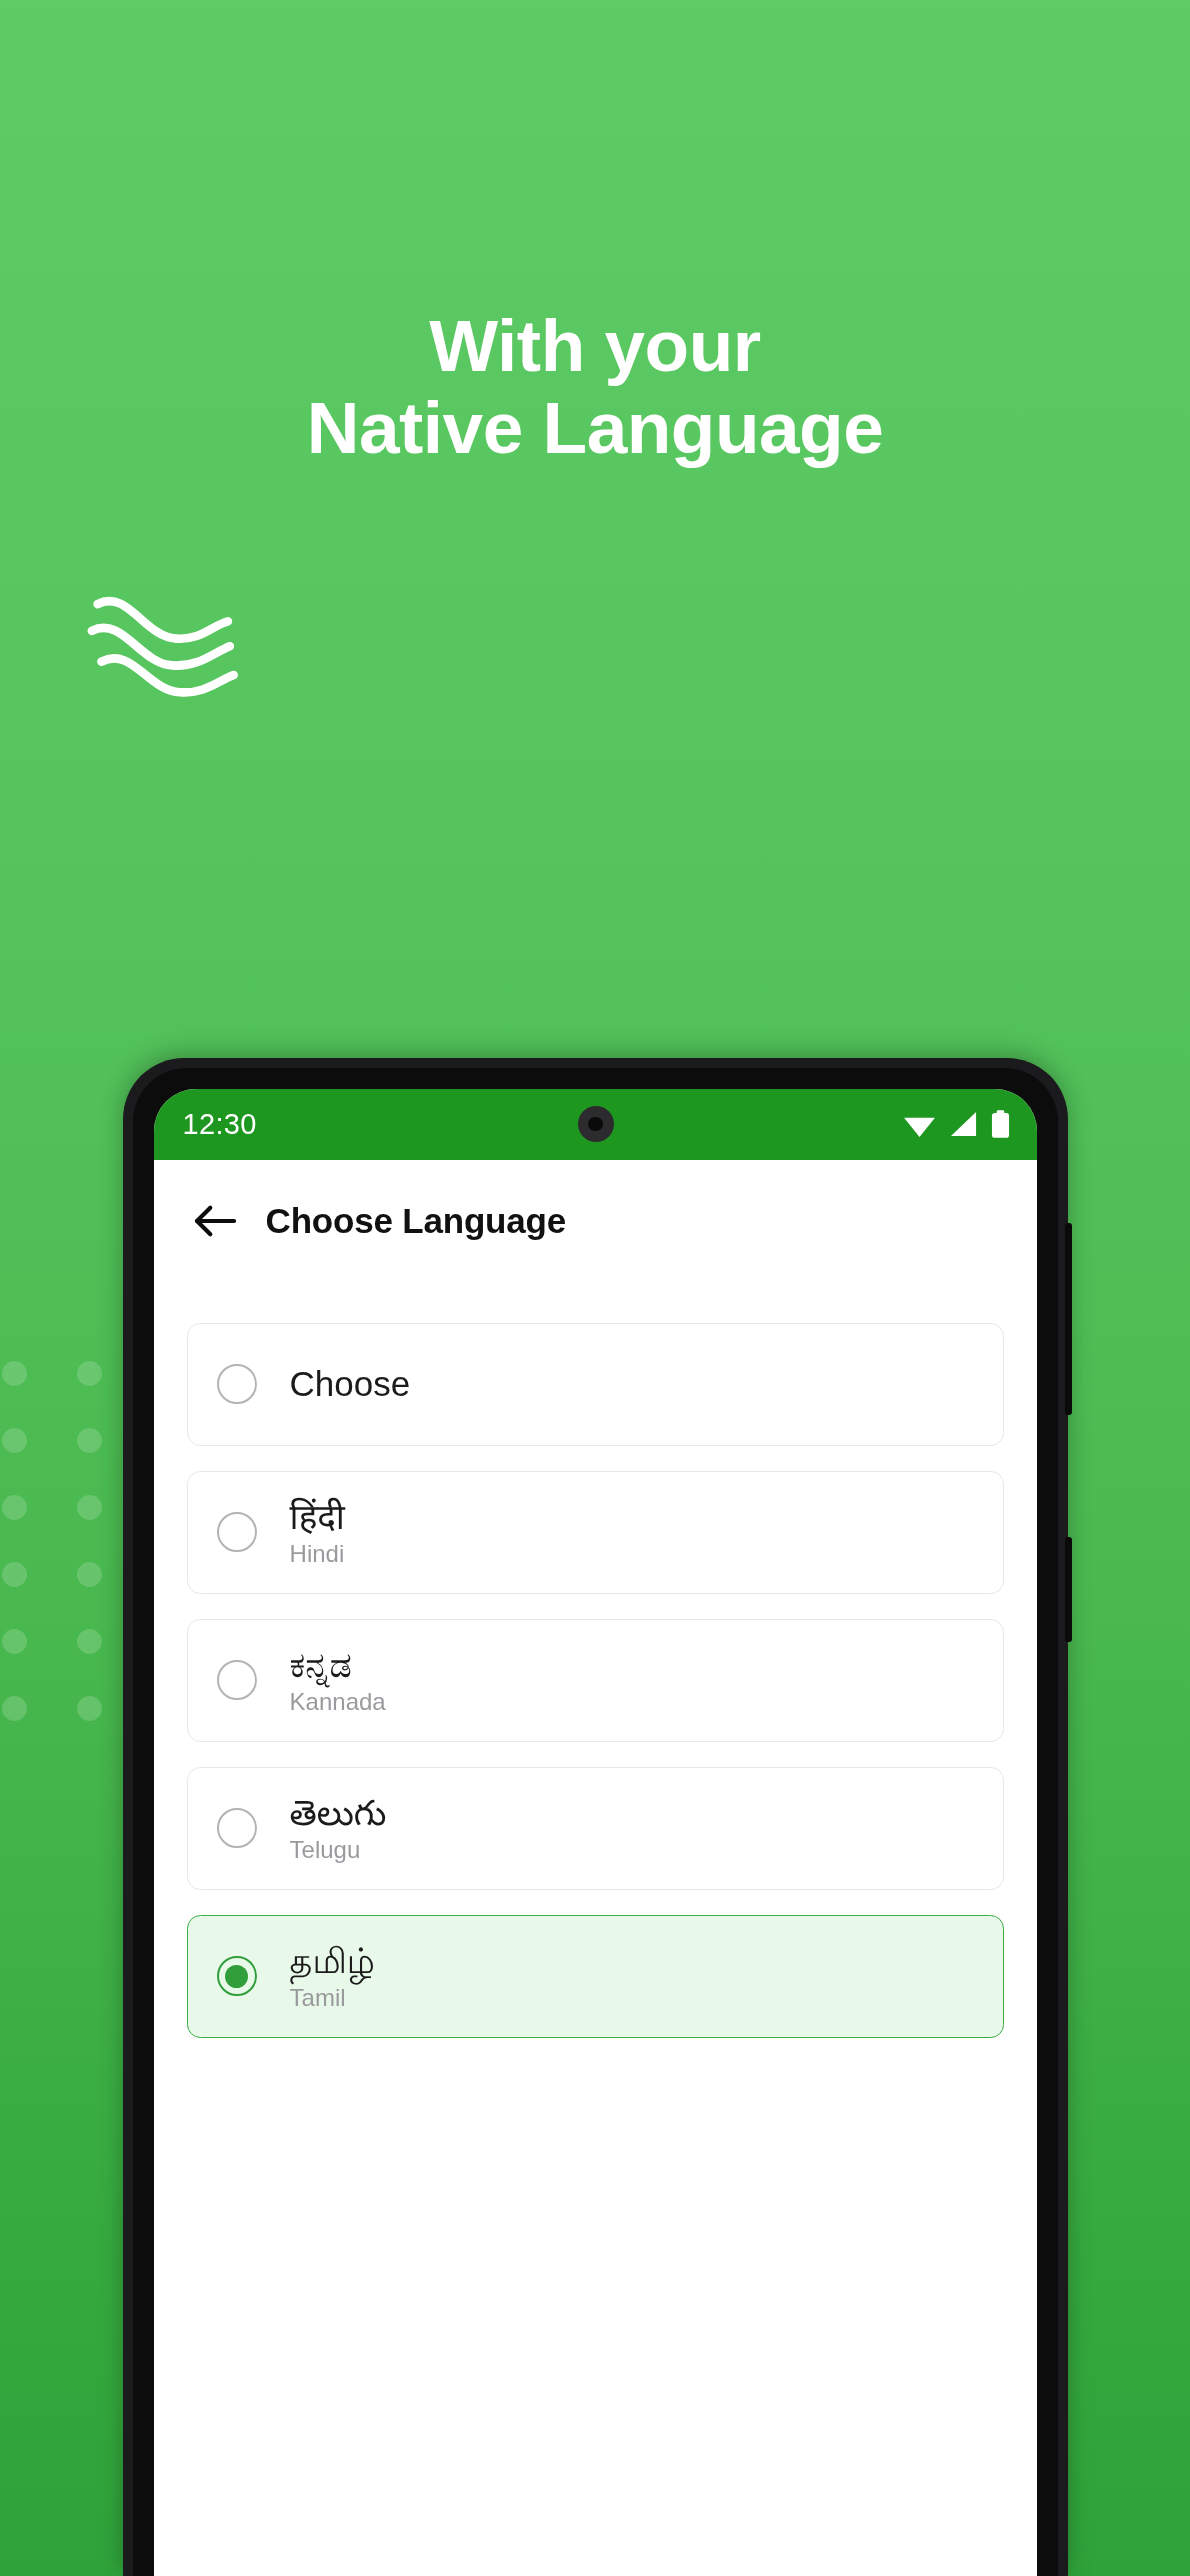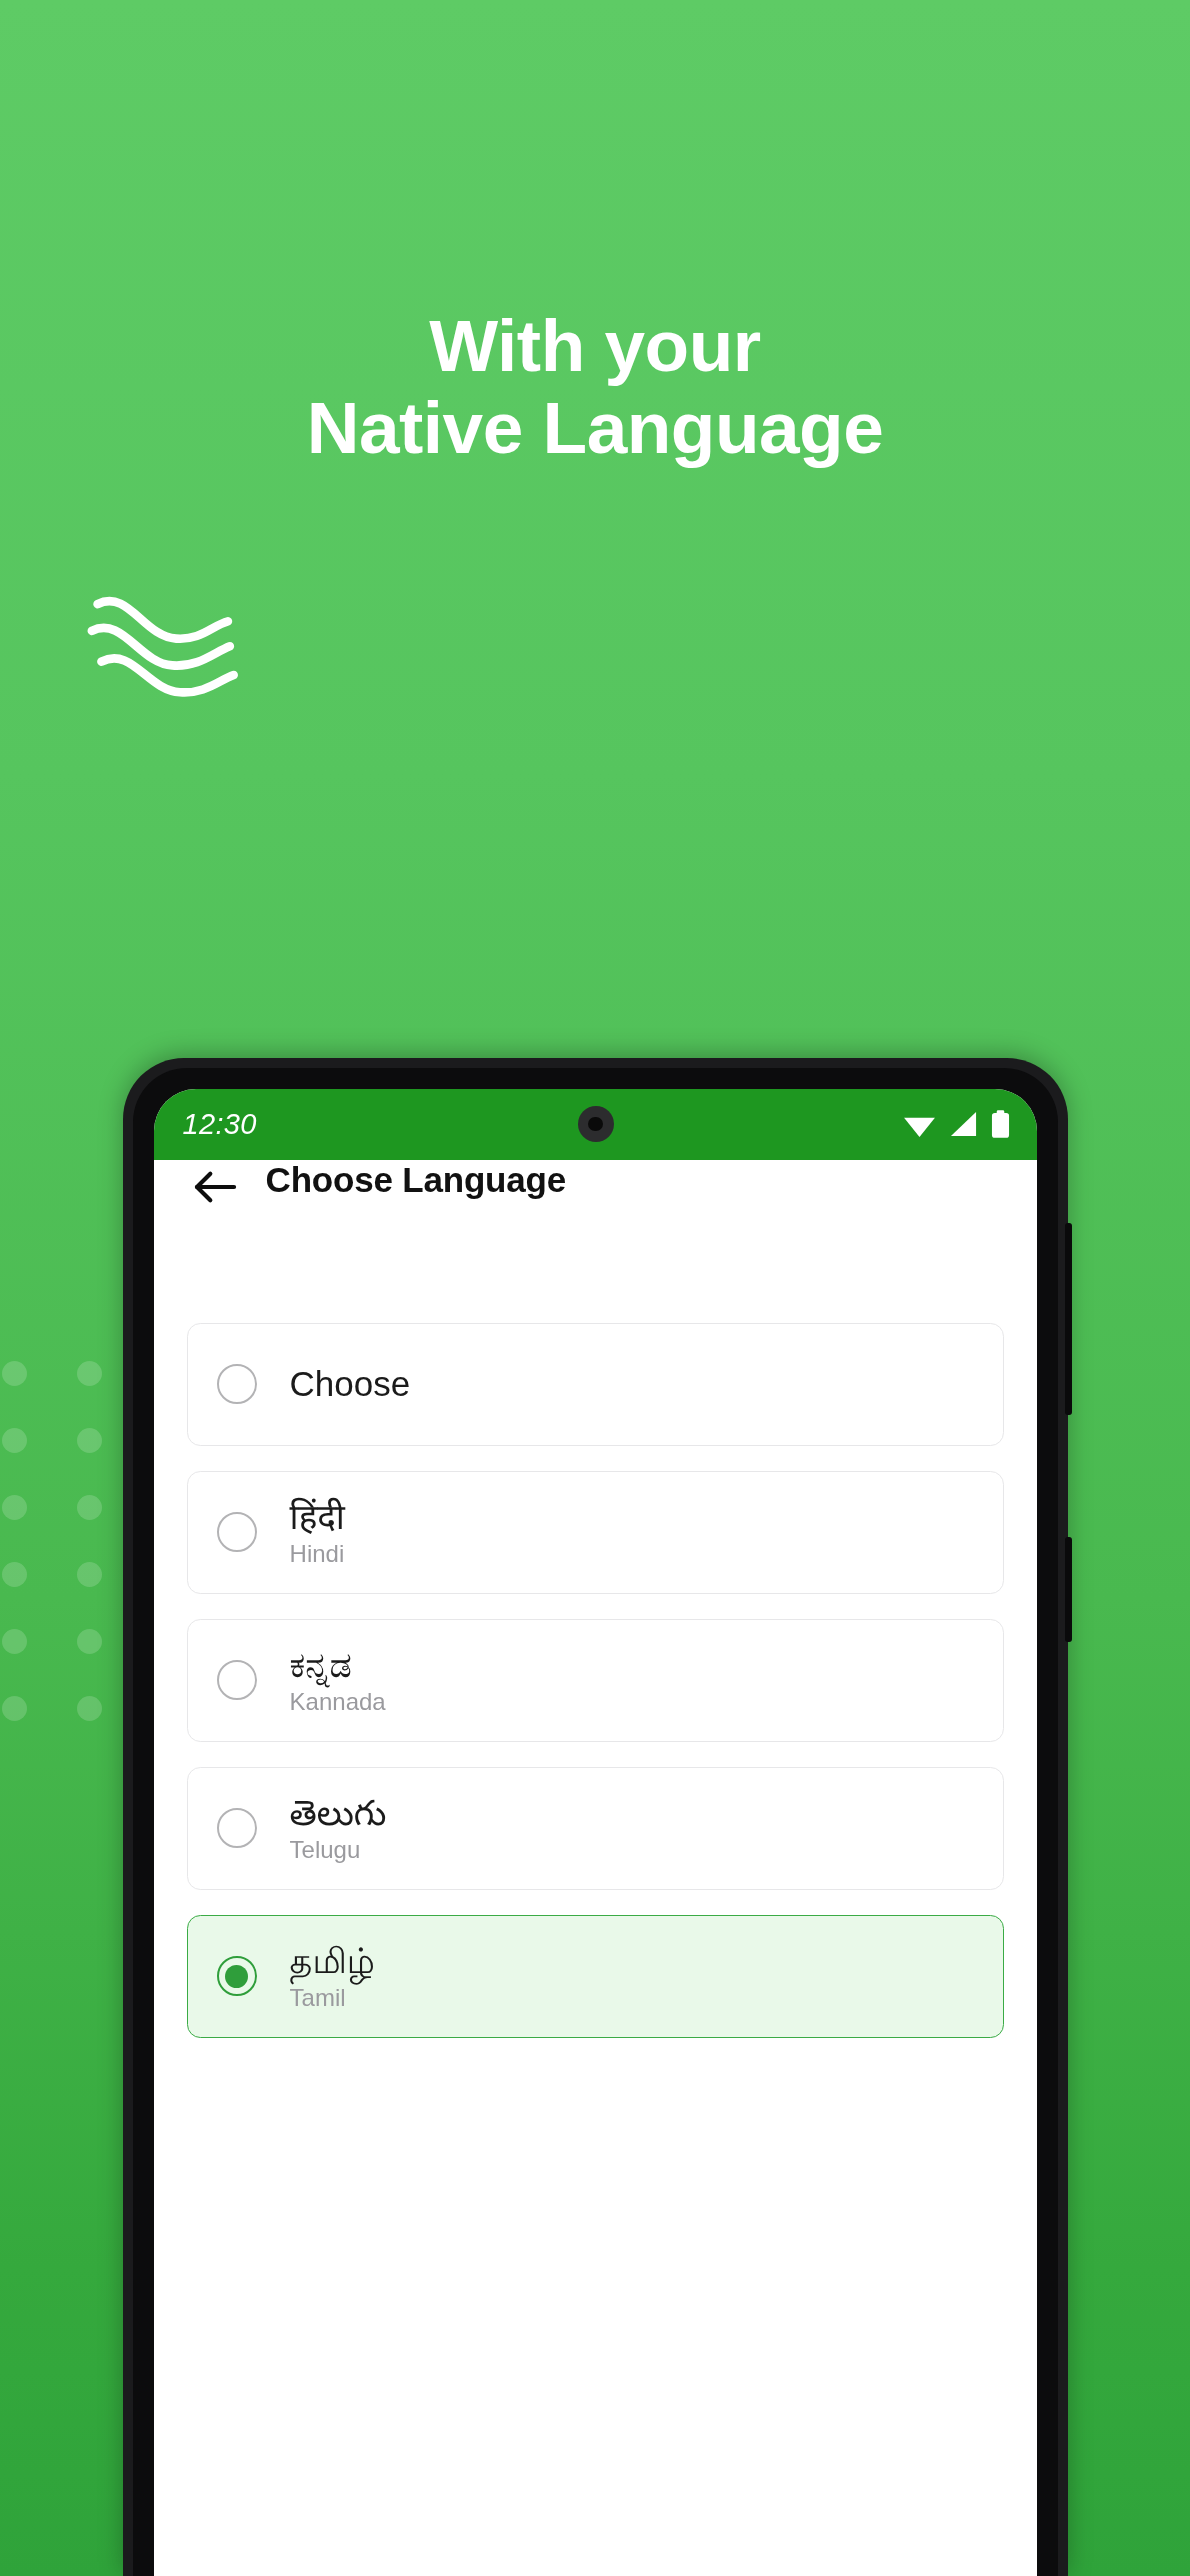--- a/index.html
+++ b/index.html
@@ -101,21 +101,20 @@
   
   .status-bar {
     position: relative;
     height: 71px;
     background: #1e9720;
     display: flex;
     align-items: center;
     justify-content: space-between;
     padding: 0 27px 0 29px;
     box-sizing: border-box;
-    font-style: italic;
   }
   .status-time {
     color: #ffffff;
     font-size: 29px;
     font-weight: 500;
     letter-spacing: 0.3px;
   }
   .status-icons {
     display: flex;
     align-items: center;
@@ -140,21 +139,21 @@
     height: 14.4px;
     border-radius: 50%;
     background: #0a0a0a;
   }
 
   
   .app-bar {
     height: 123px;
     background: #ffffff;
     display: flex;
-    align-items: flex-start;
+    align-items: center;
     padding-left: 35px;
     box-sizing: border-box;
   }
   .back-btn {
     width: 54px;
     height: 54px;
     display: flex;
     align-items: center;
     justify-content: center;
     flex: 0 0 auto;

